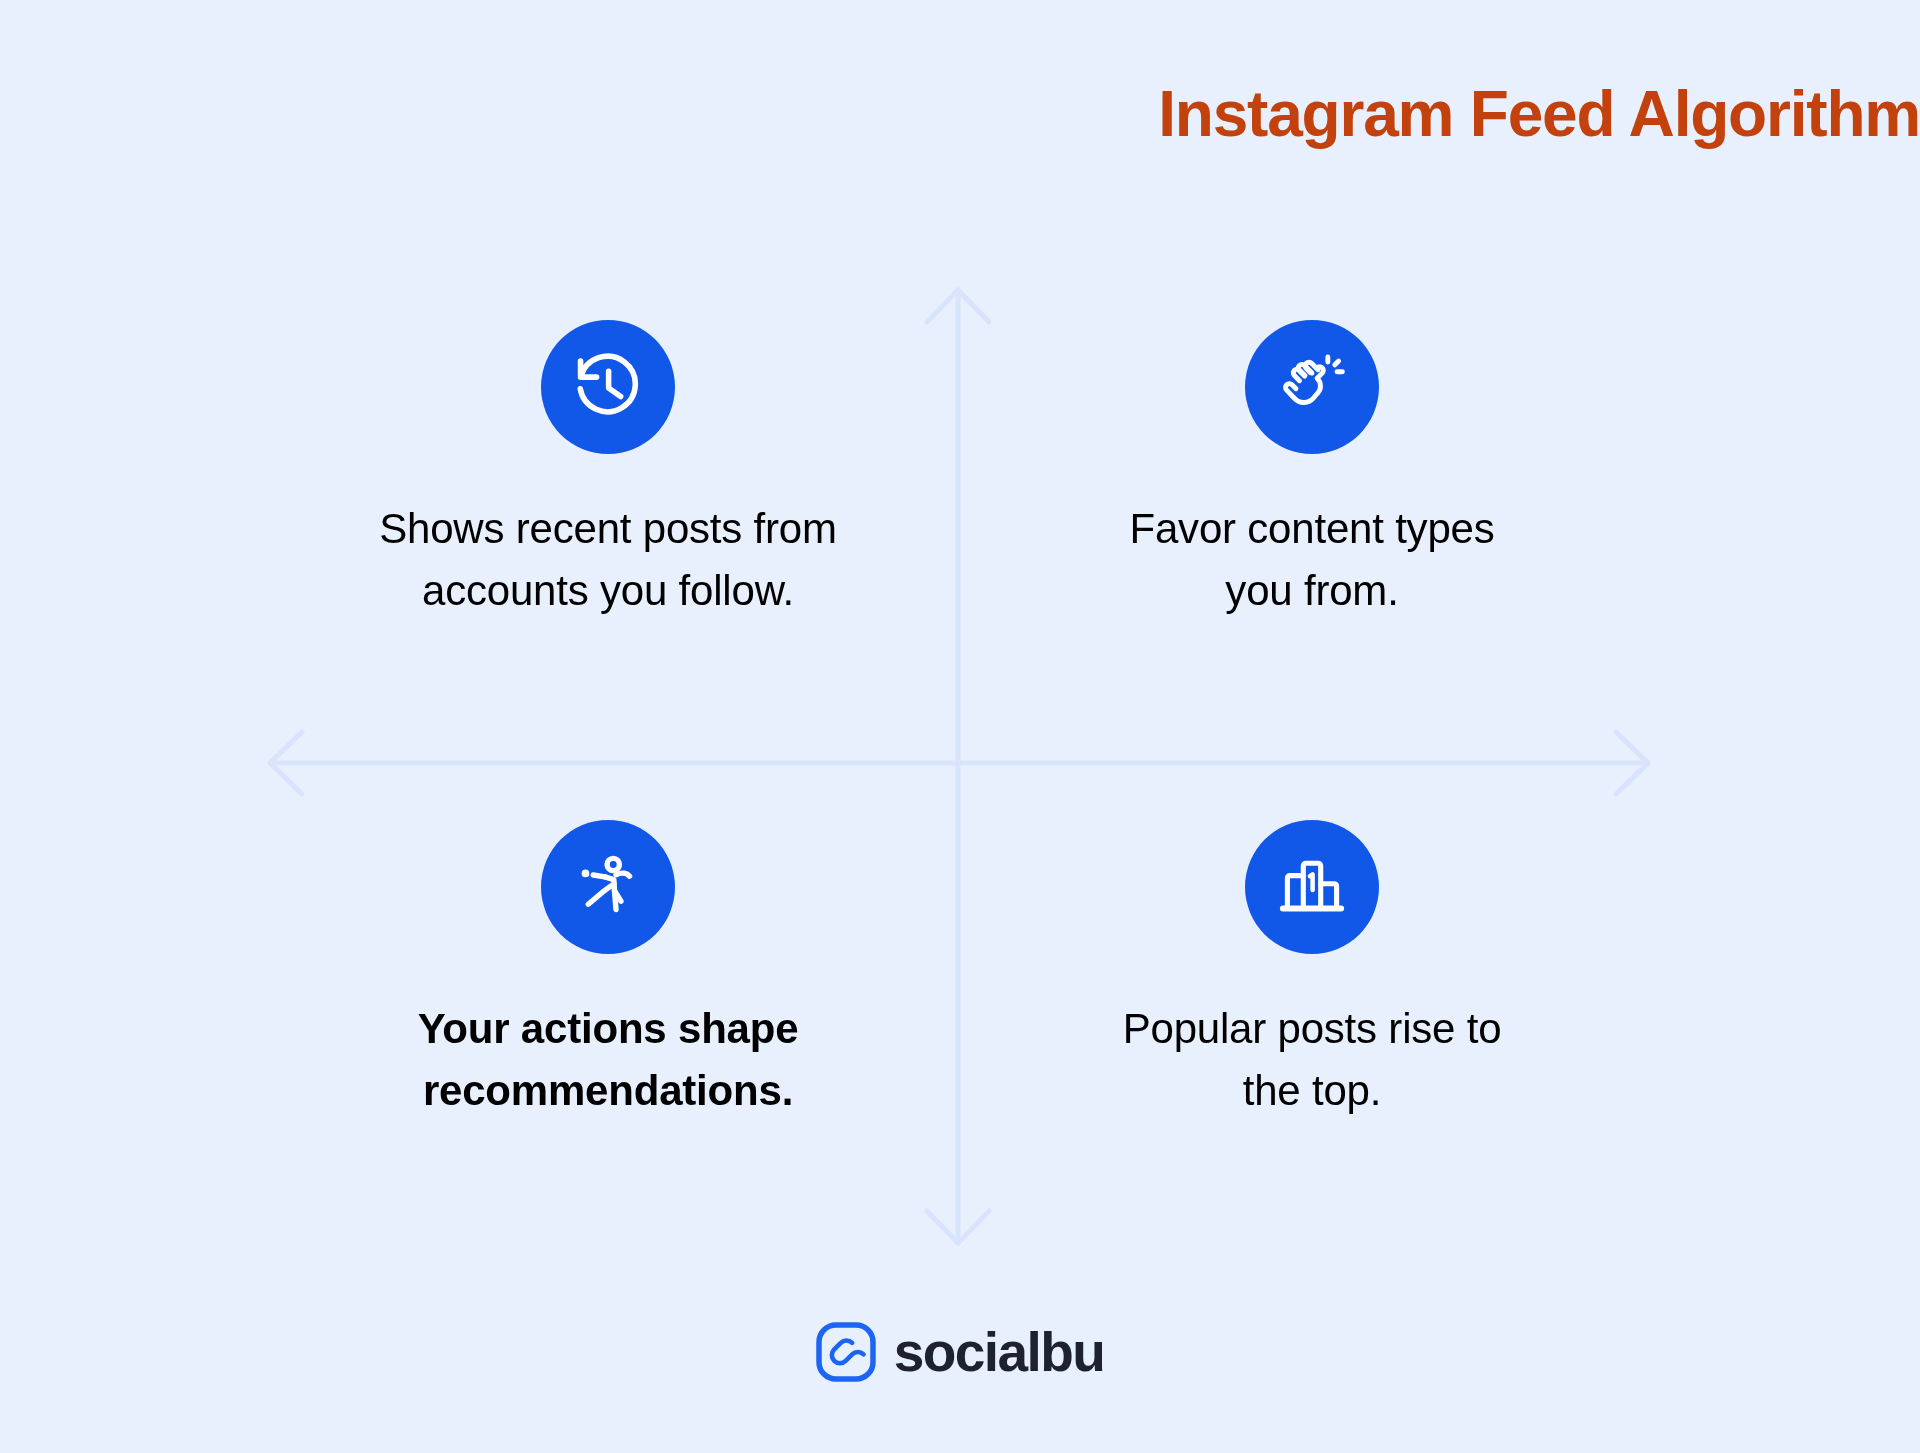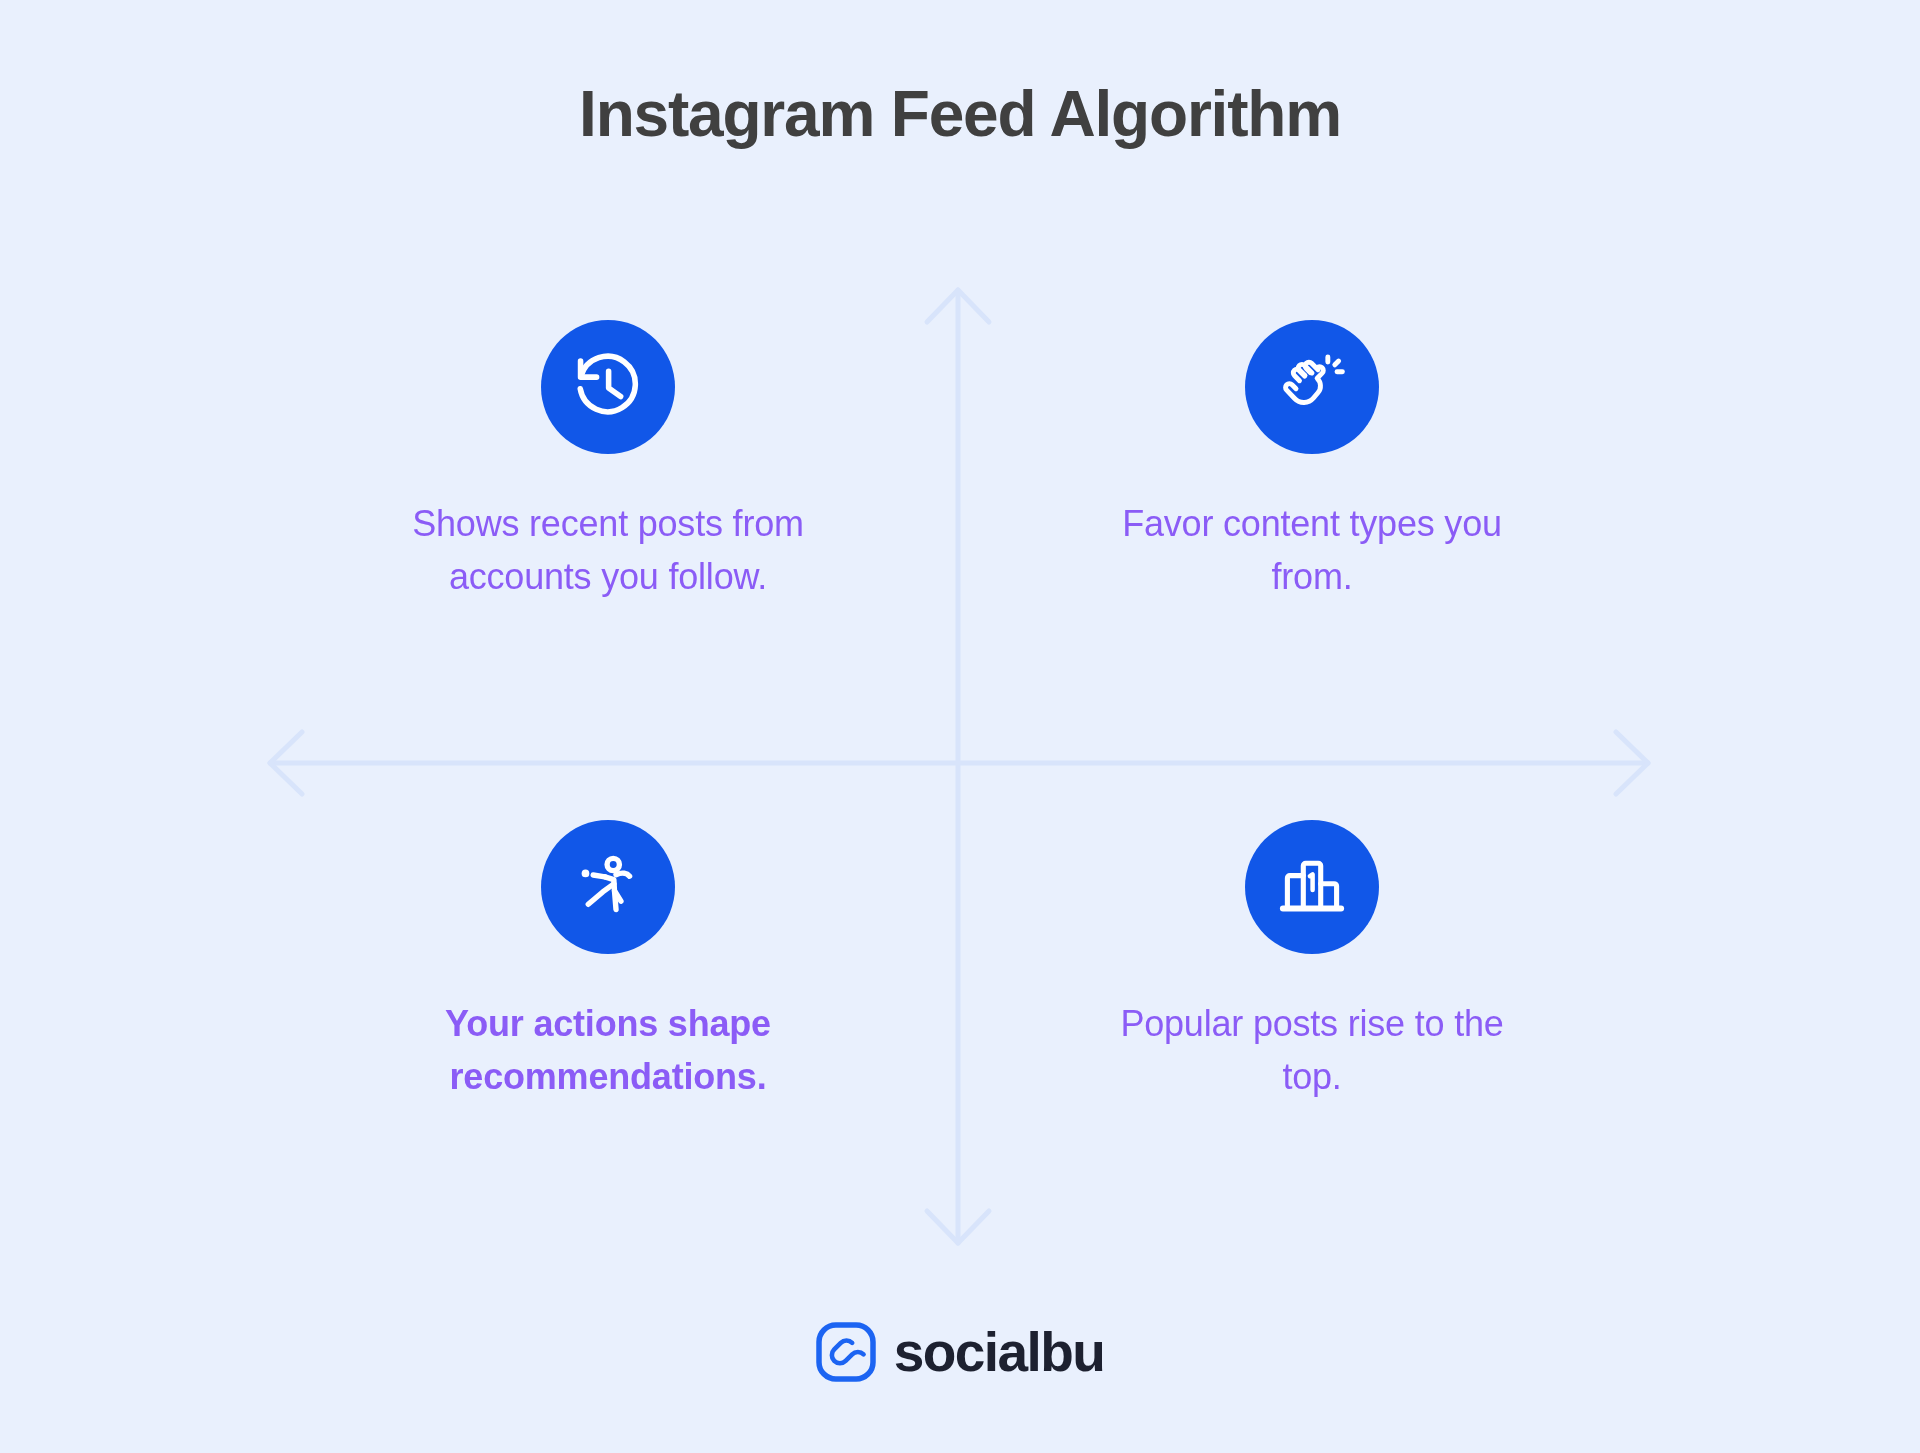--- a/index.html
+++ b/index.html
@@ -17,25 +17,25 @@
     background: #e9f0fd;
     overflow: hidden;
   }
 
   
   #title {
     position: absolute;
     top: 82px;
     left: 0;
     width: 1920px;
-    text-align: center;
+    text-align: right;
     font-size: 64px;
     font-weight: bold;
     letter-spacing: -1.2px;
-    color: #404040;
+    color: #c2410c;
     line-height: 1.0;
     white-space: nowrap;
   }
 
   
   #axes {
     position: absolute;
     top: 0;
     left: 0;
     width: 1920px;
@@ -65,24 +65,24 @@
     align-items: center;
     justify-content: center;
     flex: none;
   }
   .icon-badge svg {
     display: block;
   }
 
   .caption {
     margin-top: 44px;
-    font-size: 36px;
+    font-size: 42px;
     font-weight: 500;
     line-height: 1.47;
-    color: #8b5cf6;
+    color: #000000;
     text-align: center;
     letter-spacing: -0.2px;
     max-width: 540px;
   }
   #q-bl .caption { max-width: 420px; font-weight: bold; }
   #q-tr .caption { max-width: 430px; }
   #q-br .caption { max-width: 430px; }
   #q-tl .caption { max-width: 540px; }
 
   

